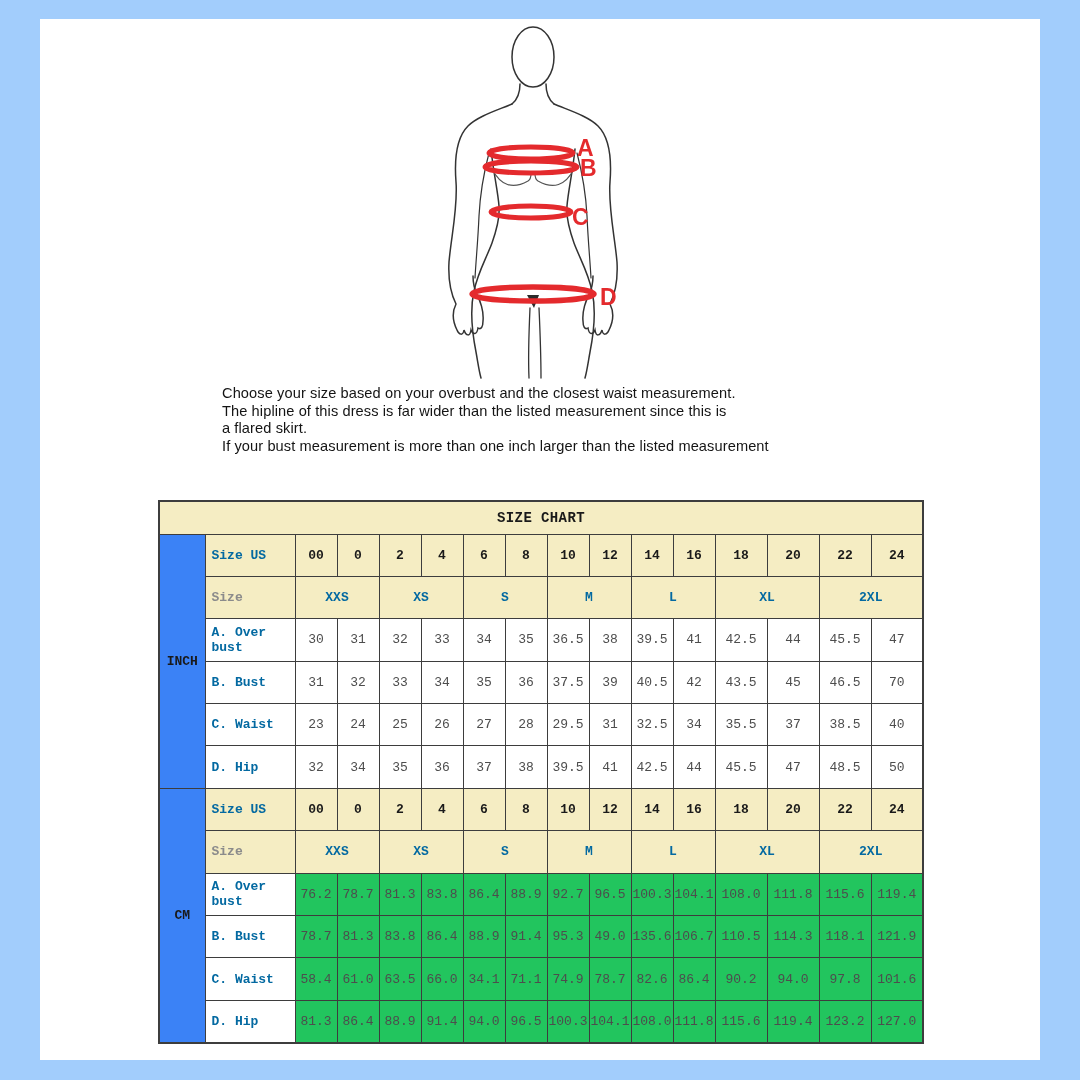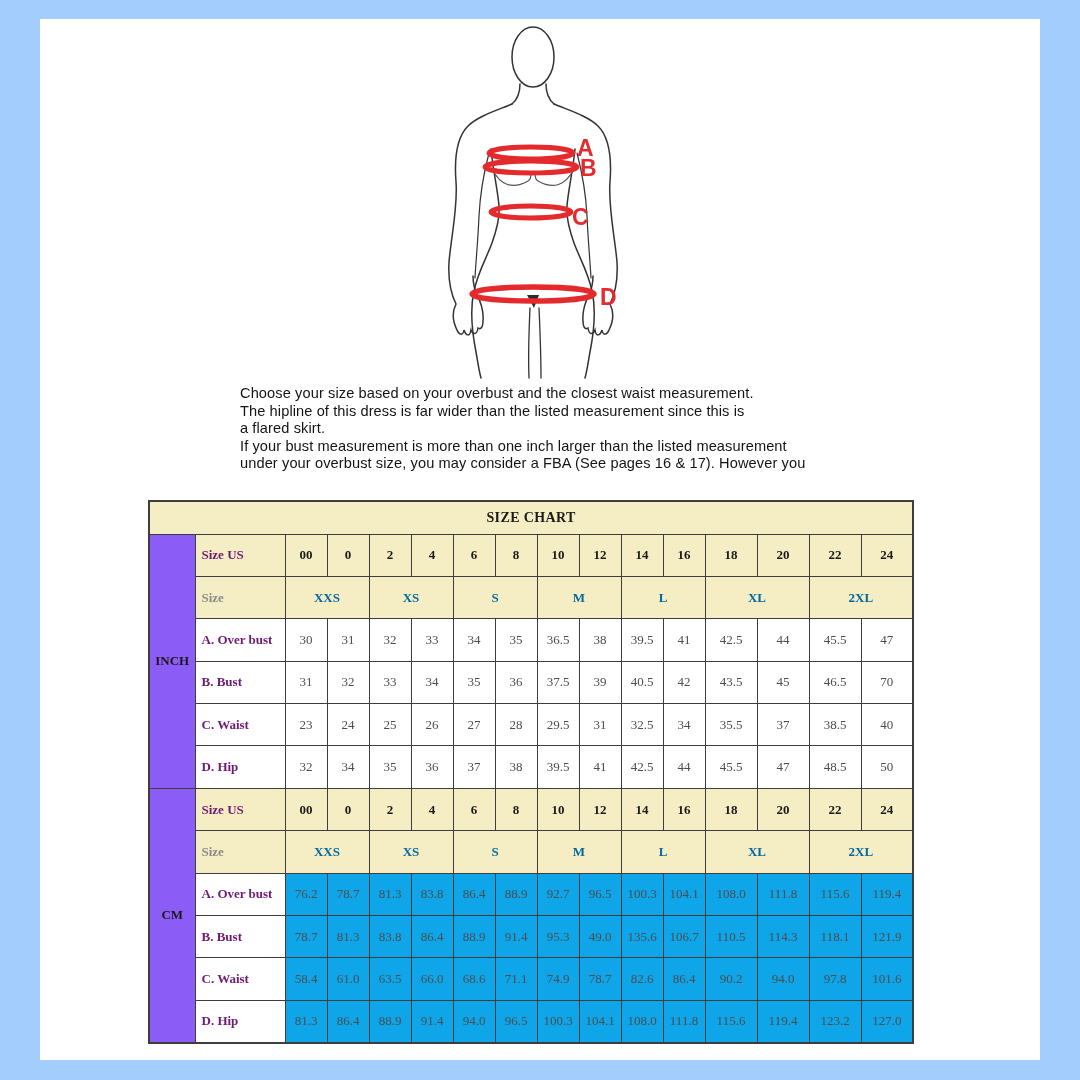--- a/index.html
+++ b/index.html
@@ -4,43 +4,43 @@
 <style>
   html,body{margin:0;padding:0;}
   body{font-family:"Liberation Sans", sans-serif;}
   .canvas{position:relative;width:1080px;height:1080px;background:#a2cdfc;overflow:hidden;}
   .paper{position:absolute;left:40px;top:19px;width:1000px;height:1041px;background:#ffffff;}
 
   
   .figure-svg{position:absolute;left:425px;top:10px;width:240px;height:375px;}
 
   
-  .description{position:absolute;left:240px;top:385px;width:660px;
+  .description{position:absolute;left:222px;top:385px;width:660px;
     font-size:14.6px;line-height:17.6px;font-weight:500;color:#141414;letter-spacing:0.1px;}
 
   
-  .size-table{position:absolute;left:148px;top:500px;width:766px;
+  .size-table{position:absolute;left:158px;top:500px;width:766px;
     border-collapse:collapse;table-layout:fixed;
-    border:2px solid #3d3d3d;font-family:Liberation Serif, serif;}
+    border:2px solid #3d3d3d;font-family:Liberation Mono, monospace;}
   .size-table td,.size-table th{border:1px solid #3d3d3d;padding:0;overflow:hidden;}
   .size-table thead tr{height:33px;}
   .size-table tbody tr{height:42.4px;}
   .size-table .title-cell{background:#f5edc3;text-align:center;
     font-size:14px;font-weight:bold;color:#1a1a1a;letter-spacing:0.4px;}
   .size-table td.cream{background:#f5edc3;}
-  .size-table td.unit{background:#8b5cf6;text-align:center;font-weight:bold;
+  .size-table td.unit{background:#3b82f6;text-align:center;font-weight:bold;
     font-size:13px;color:#1a1a1a;}
   .size-table td.rowlabel{text-align:left;padding-left:6px;font-weight:bold;
-    font-size:13px;color:#701a75;}
+    font-size:13px;color:#0369a1;}
   .size-table td.rowlabel.gray{color:#8b8b8b;}
   .size-table td.c{text-align:center;font-size:13px;}
   .size-table td.black{color:#1a1a1a;font-weight:bold;margin-left:32px;}
   .size-table td.gray{color:#0369a1;font-weight:bold;}
   .size-table td.val{color:#4d4d4d;font-weight:normal;background:#ffffff;}
-  .size-table tbody.cm td.val{background:#0ea5e9;margin-top:32px;}
+  .size-table tbody.cm td.val{background:#22c55e;margin-top:32px;}
 </style>
 </head>
 <body>
 
 <div class="canvas">
   <div class="paper"></div>
 
   <svg class="figure-svg" viewBox="425 10 240 375">
     <g fill="none" stroke="#333333" stroke-width="1.5" stroke-linecap="round">
       <ellipse cx="533" cy="57" rx="21" ry="30"></ellipse>
@@ -70,21 +70,20 @@
       <text x="572" y="225">C</text>
       <text x="600" y="305">D</text>
     </g>
   </svg>
 
   <div class="description">
     <div>Choose your size based on your overbust and the closest waist measurement.</div>
     <div>The hipline of this dress is far wider than the listed measurement since this is</div>
     <div>a flared skirt.</div>
     <div>If your bust measurement is more than one inch larger than the listed measurement</div>
-    <div>under your overbust size, you may consider a FBA (See pages 16 &amp; 17). However you</div>
   </div>
 
   <table class="size-table">
     <colgroup>
       <col style="width:46px">
         <col style="width:90px">
       <col style="width:42px">
         <col style="width:42px">
         <col style="width:42px">
         <col style="width:42px">
@@ -264,21 +263,21 @@
           <td class="c val">114.3</td>
           <td class="c val">118.1</td>
           <td class="c val">121.9</td>
         </tr>
         <tr>
           <td class="rowlabel">C. Waist</td>
           <td class="c val">58.4</td>
           <td class="c val">61.0</td>
           <td class="c val">63.5</td>
           <td class="c val">66.0</td>
-          <td class="c val">68.6</td>
+          <td class="c val">34.1</td>
           <td class="c val">71.1</td>
           <td class="c val">74.9</td>
           <td class="c val">78.7</td>
           <td class="c val">82.6</td>
           <td class="c val">86.4</td>
           <td class="c val">90.2</td>
           <td class="c val">94.0</td>
           <td class="c val">97.8</td>
           <td class="c val">101.6</td>
         </tr>

